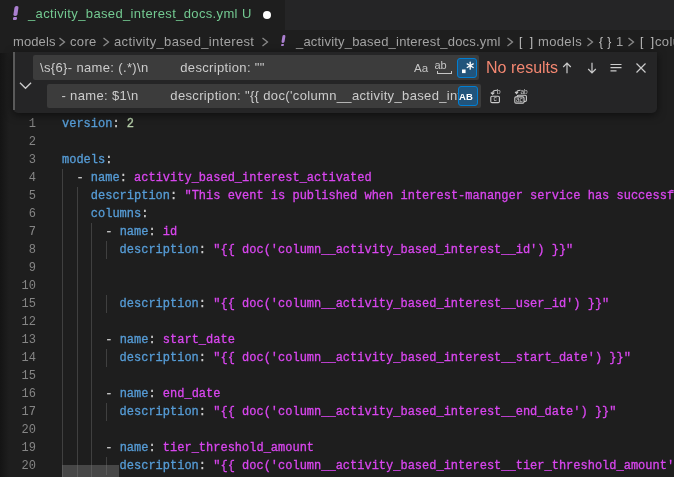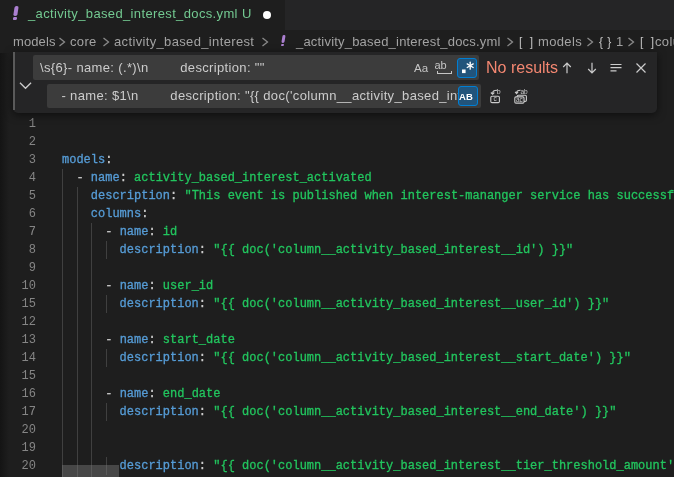--- a/index.html
+++ b/index.html
@@ -17,21 +17,21 @@
   .bc { position:absolute; top:0; height:23px; line-height:24px; font-size:13px; color:#a3a3a3; letter-spacing:0.35px; white-space:pre; }
   .bsep { position:absolute; top:7px; width:8px; height:10px; }
   .bsym { color:#c0c0c0; font-size:12px; }
   
   #editor { left:0; top:53px; width:674px; height:424px; background:#1e1e1e; overflow:hidden; }
   #lshadow { left:0; top:0; width:9px; height:424px; background:linear-gradient(to right,#141414,#1e1e1e); }
   .ln { position:absolute; left:0; width:36px; text-align:right; height:18px; line-height:18px; font-family:"Liberation Mono",monospace; font-size:12px; color:#858585; }
   .cl { position:absolute; left:62px; height:18px; line-height:18px; font-family:"Liberation Mono",monospace; font-size:12px; color:#cccccc; white-space:pre; -webkit-text-stroke:0.3px; }
   .k { color:#569cd6; }
   .p { color:#cccccc; }
-  .s { color:#22c55e; }
+  .s { color:#d946ef; }
   .n { color:#b5cea8; }
   .ig { position:absolute; width:1px; background:#404040; }
   #hscroll { left:62px; top:412px; width:57px; height:12px; background:rgba(121,121,121,0.45); }
   
   #findw { left:13px; top:51.5px; width:644px; height:61px; background:#252526;
            border-radius:0 0 5px 5px; box-shadow:0 2px 8px rgba(0,0,0,0.55); }
   #sash { left:0; top:0; width:2px; height:58px; background:#5a5a5a; }
   .finput { position:absolute; background:#3c3c3c; border-radius:2px; color:#cccccc; font-size:13px; letter-spacing:0.35px; white-space:pre; overflow:hidden; }
   #fin1 { left:20px; top:3.5px; width:446px; height:25px; line-height:25px; padding-left:7px; }
   #fin2 { left:33.5px; top:32.5px; width:434px; height:24px; line-height:24px; padding-left:7px; }
@@ -111,32 +111,33 @@
   <div class="ln" style="top:260px">12</div>
   <div class="ln" style="top:278px">13</div>
   <div class="ln" style="top:296px">14</div>
   <div class="ln" style="top:314px">15</div>
   <div class="ln" style="top:332px">16</div>
   <div class="ln" style="top:350px">17</div>
   <div class="ln" style="top:368px">20</div>
   <div class="ln" style="top:386px">19</div>
   <div class="ln" style="top:404px">20</div>
 
+  <div class="cl" style="top:62px"><span class="k">version</span><span class="p">:</span> <span class="n">2</span></div>
   <div class="cl" style="top:98px"><span class="k">models</span><span class="p">:</span></div>
   <div class="cl" style="top:116px">  <span class="p">-</span> <span class="k">name</span><span class="p">:</span> <span class="s">activity_based_interest_activated</span></div>
   <div class="cl" style="top:134px">    <span class="k">description</span><span class="p">:</span> <span class="s">"This event is published when interest-mananger service has successfully activated"</span></div>
   <div class="cl" style="top:170px">      <span class="p">-</span> <span class="k">name</span><span class="p">:</span> <span class="s">id</span></div>
   <div class="cl" style="top:152px">    <span class="k">columns</span><span class="p">:</span></div>
   <div class="cl" style="top:188px">        <span class="k">description</span><span class="p">:</span> <span class="s">"{{ doc('column__activity_based_interest__id') }}"</span></div>
-  <div class="cl" style="top:224px">      <span class="p">-</span> <span class="k">name</span><span class="p">:</span> <span class="s">user_id</span></div>
   <div class="cl" style="top:242px">        <span class="k">description</span><span class="p">:</span> <span class="s">"{{ doc('column__activity_based_interest__user_id') }}"</span></div>
   <div class="cl" style="top:278px">      <span class="p">-</span> <span class="k">name</span><span class="p">:</span> <span class="s">start_date</span></div>
   <div class="cl" style="top:296px">        <span class="k">description</span><span class="p">:</span> <span class="s">"{{ doc('column__activity_based_interest__start_date') }}"</span></div>
   <div class="cl" style="top:332px">      <span class="p">-</span> <span class="k">name</span><span class="p">:</span> <span class="s">end_date</span></div>
   <div class="cl" style="top:350px">        <span class="k">description</span><span class="p">:</span> <span class="s">"{{ doc('column__activity_based_interest__end_date') }}"</span></div>
+  <div class="cl" style="top:386px">      <span class="p">-</span> <span class="k">name</span><span class="p">:</span> <span class="s">tier_threshold_amount</span></div>
   <div class="cl" style="top:404px">        <span class="k">description</span><span class="p">:</span> <span class="s">"{{ doc('column__activity_based_interest__tier_threshold_amount') }}"</span></div>
   <div class="abs" id="hscroll"></div>
 </div>
 
 <div class="abs" id="findw">
   <div class="abs" id="sash"></div>
 
   <svg class="abs" style="left:5.5px; top:29.5px;" width="13" height="9" viewBox="0 0 14 9">
       <path d="M1 1.5 L7 7.5 L13 1.5" fill="none" stroke="#cccccc" stroke-width="1.4"></path>
     </svg>

